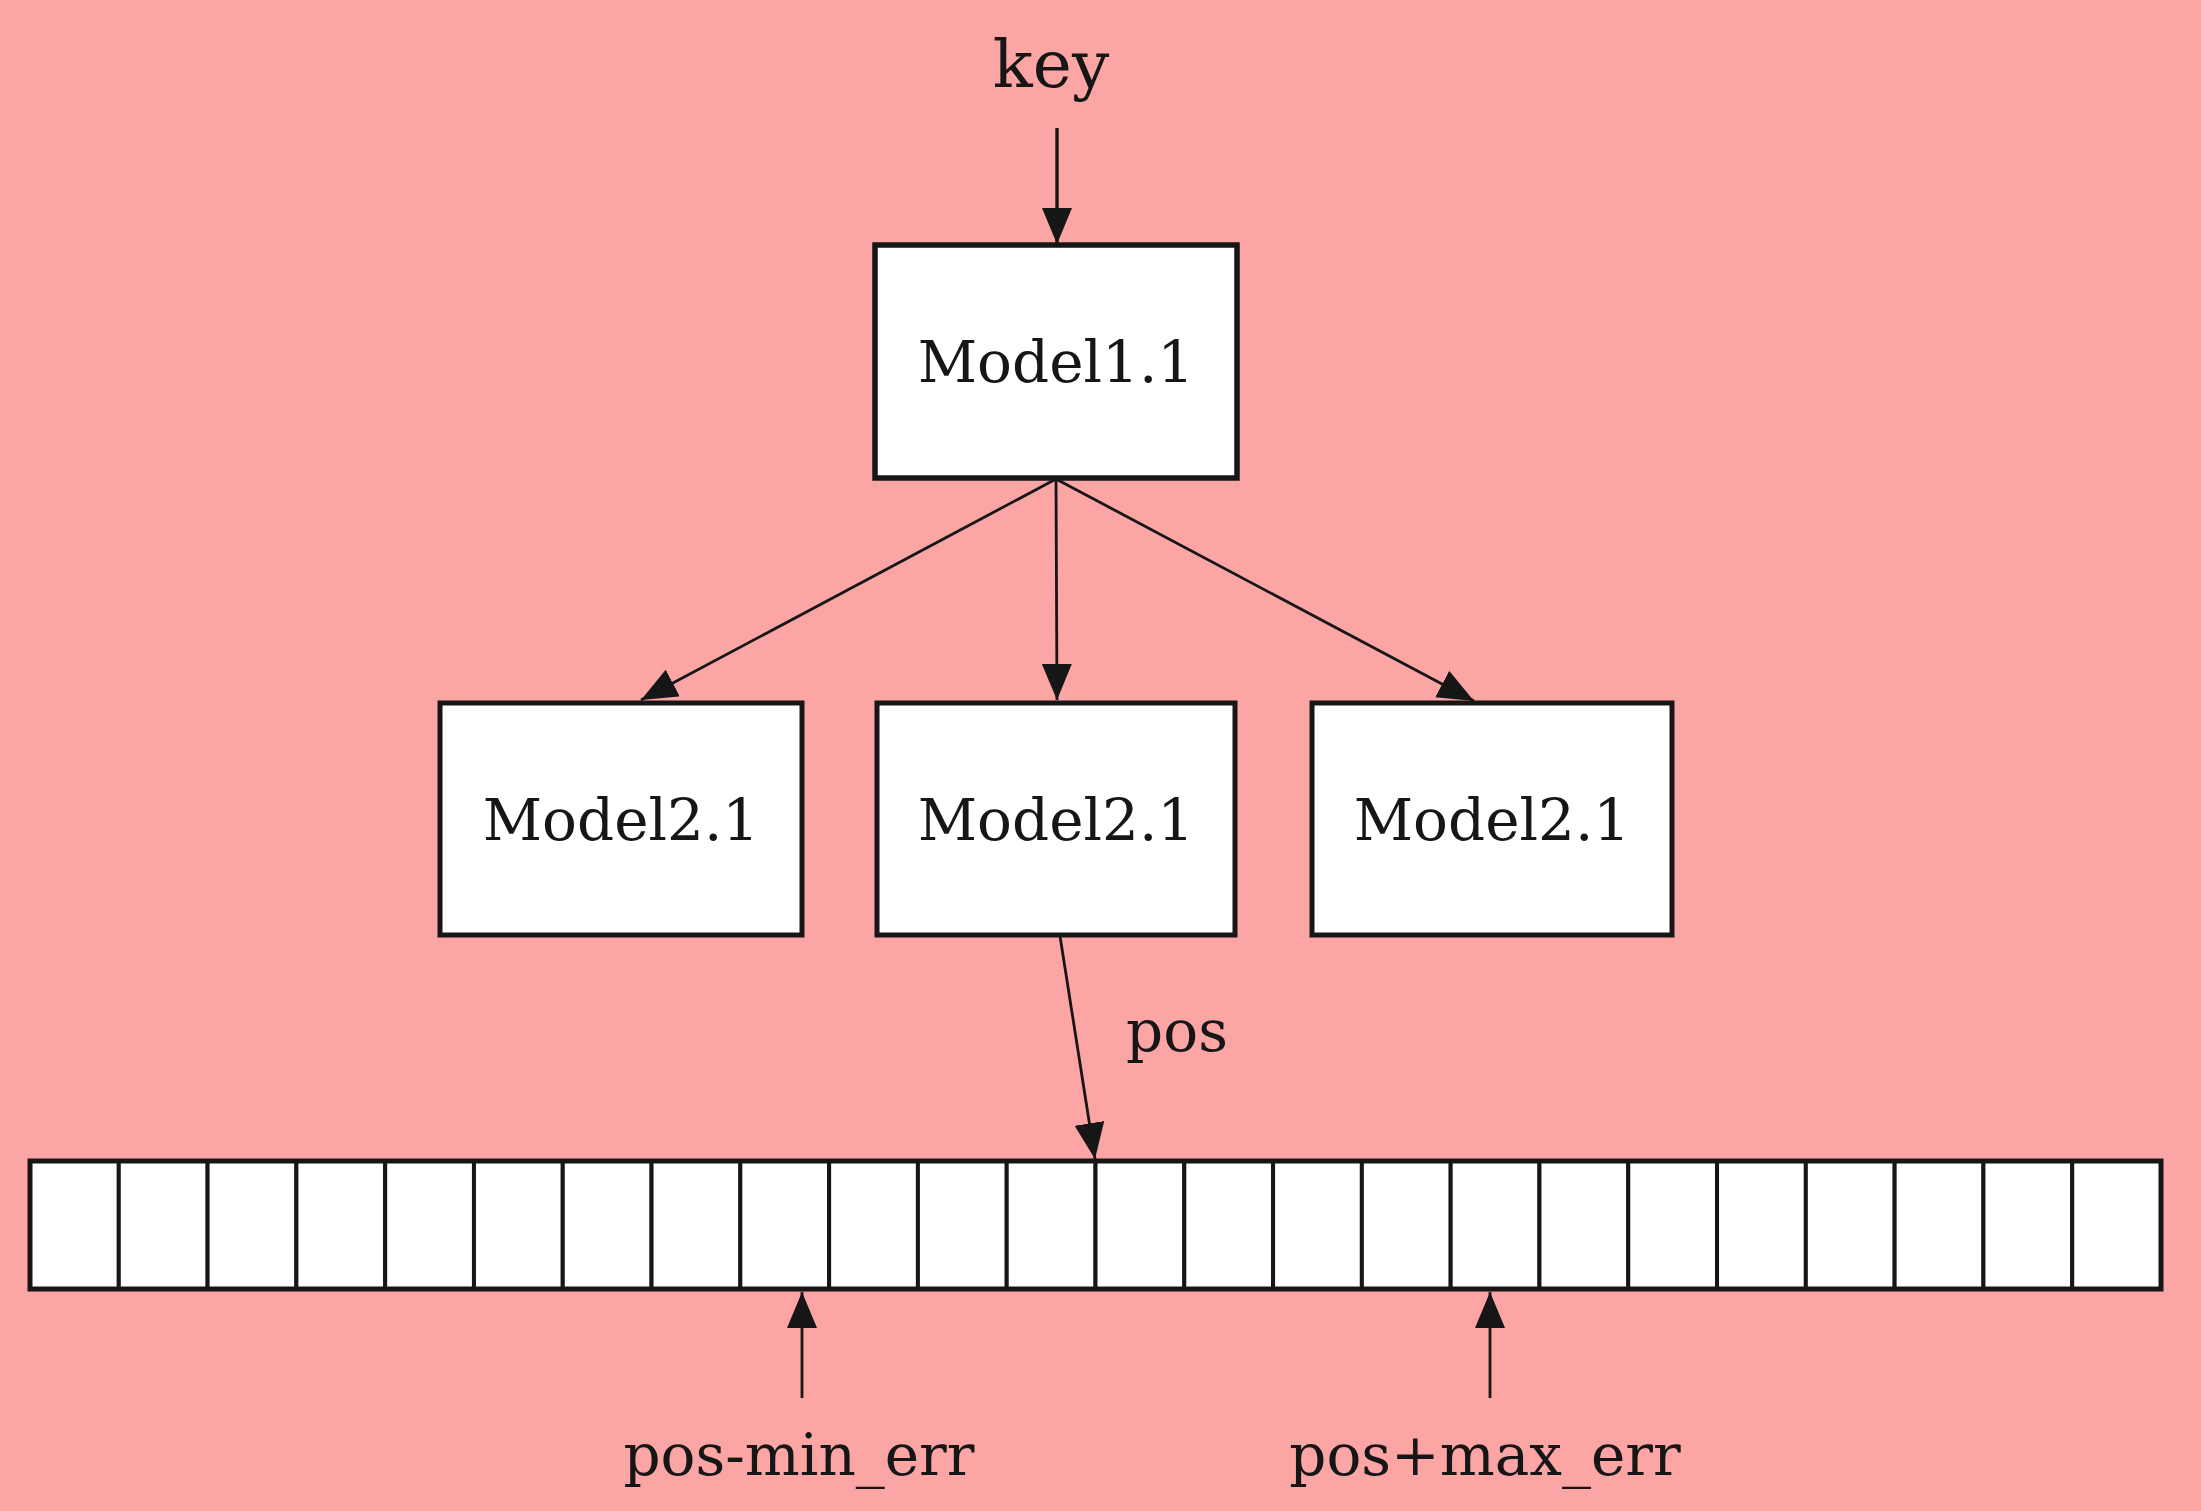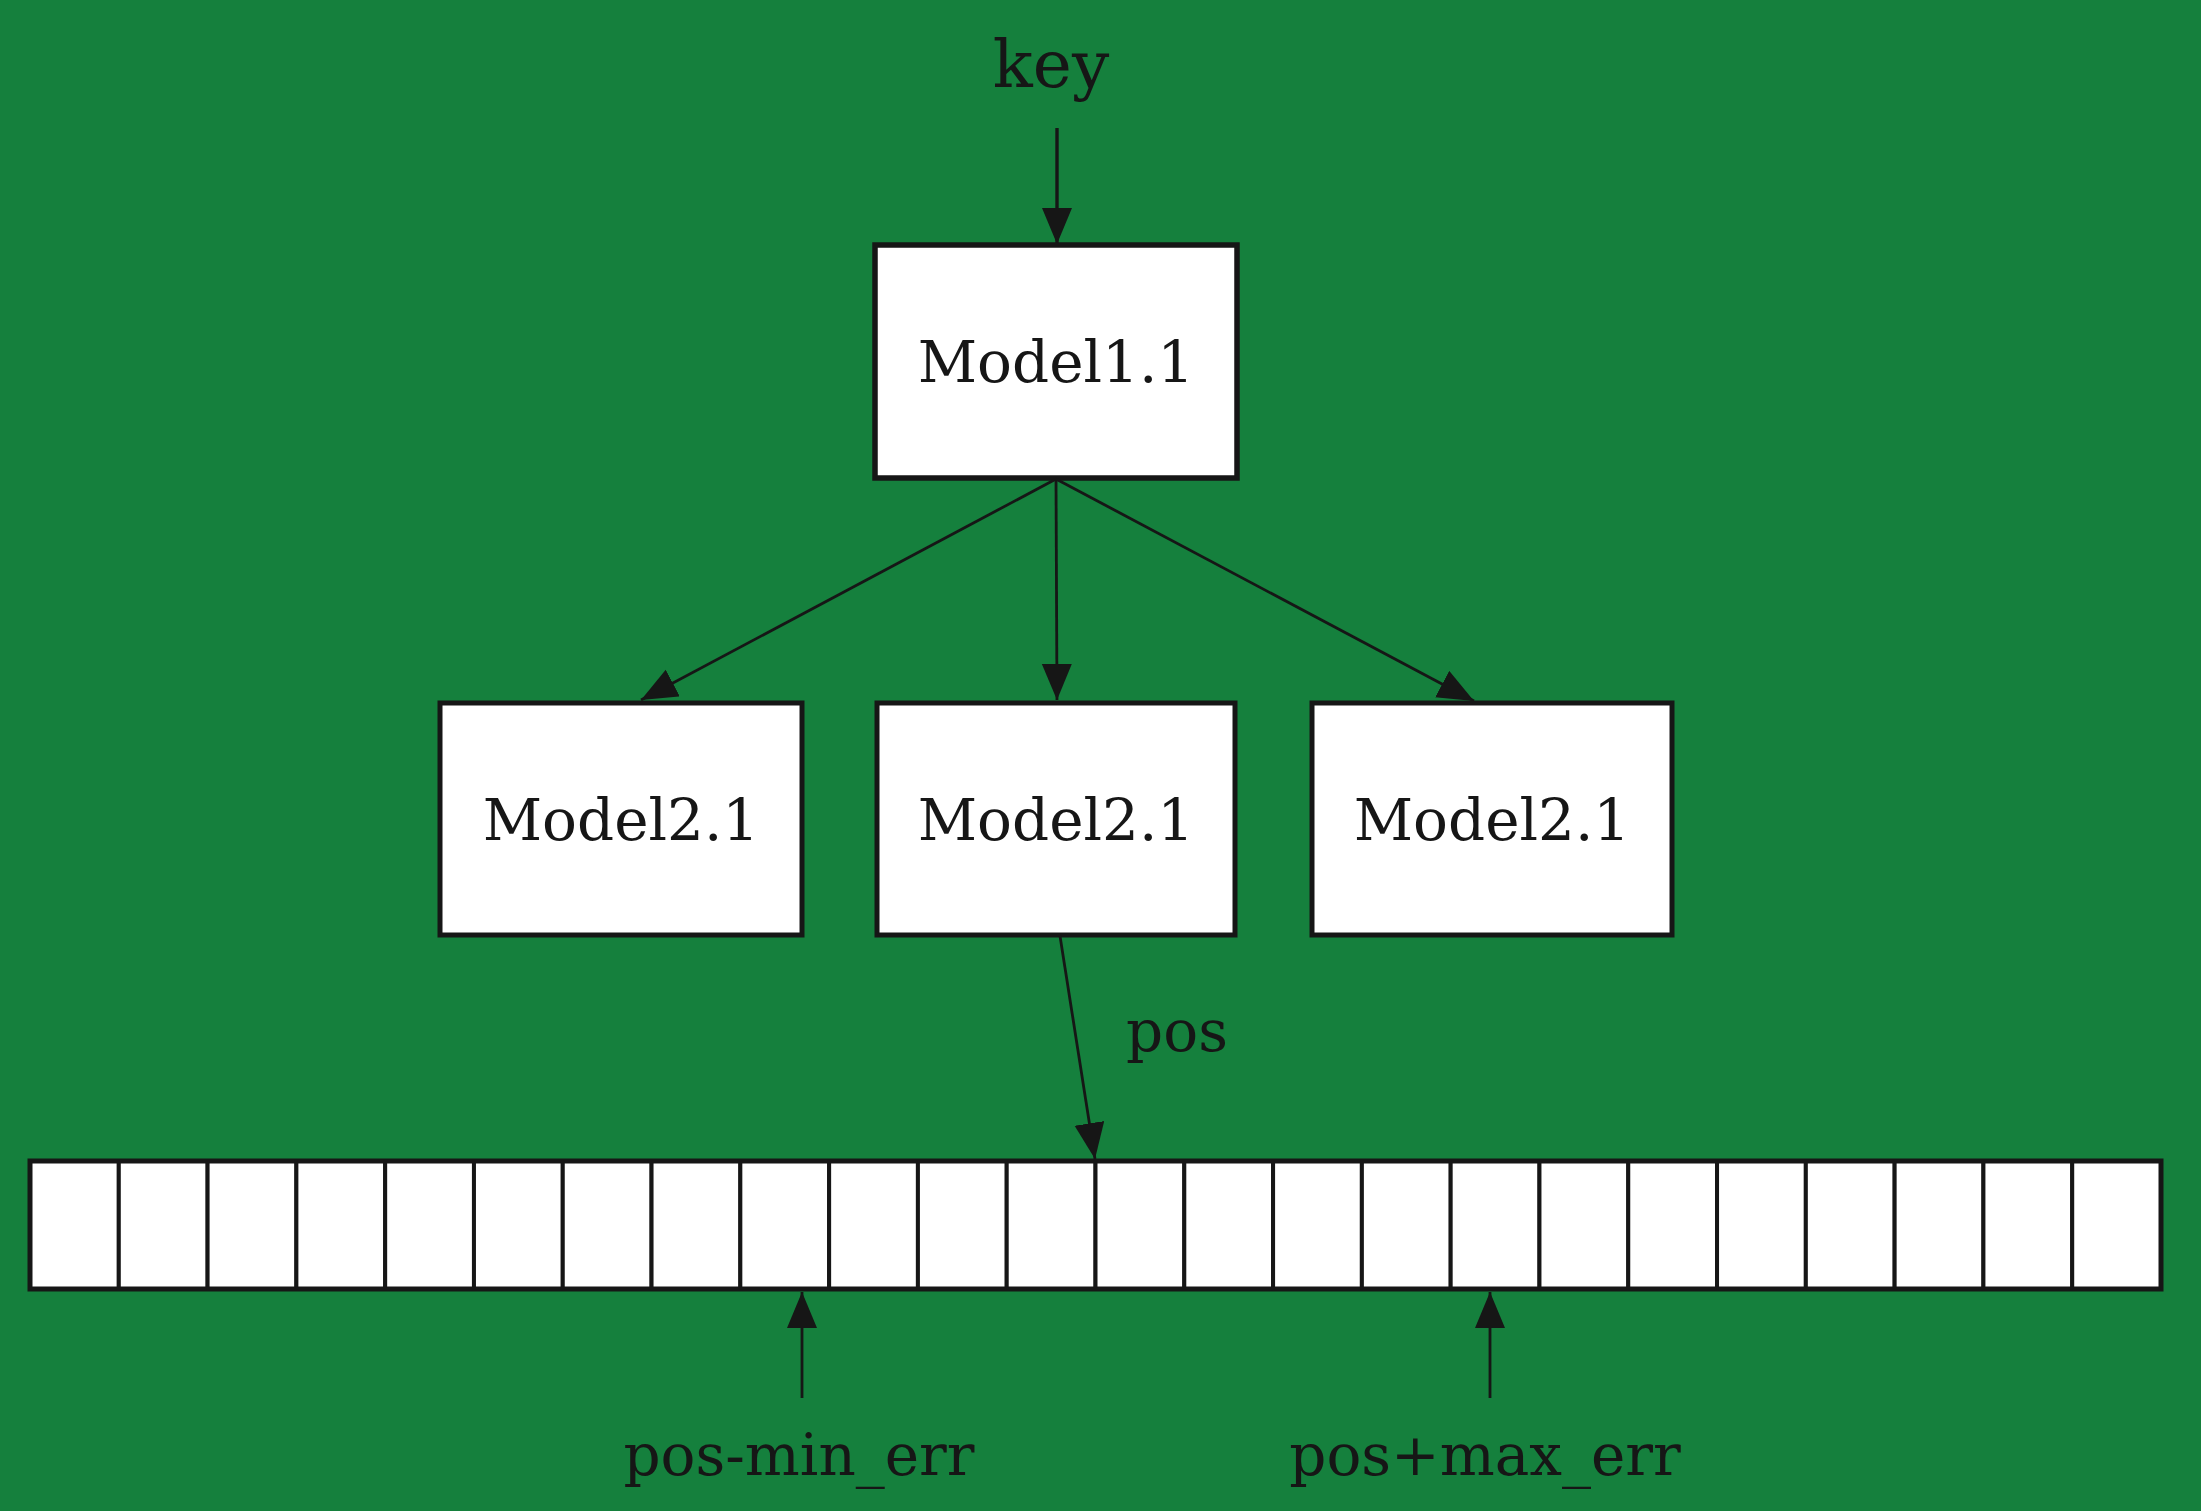--- a/index.html
+++ b/index.html
@@ -4,21 +4,21 @@
 <style>
   html, body {
     margin: 0;
     padding: 0;
     background: #ffffff;
   }
   .stage {
     width: 100%;
     max-width: 2201px;
     margin: 0 auto;
-    background: #15803d;
+    background: #fca5a5;
   }
   svg {
     display: block;
     width: 100%;
     height: auto;
   }
   
   .node-box {
     fill: #ffffff;
     stroke: #161616;

